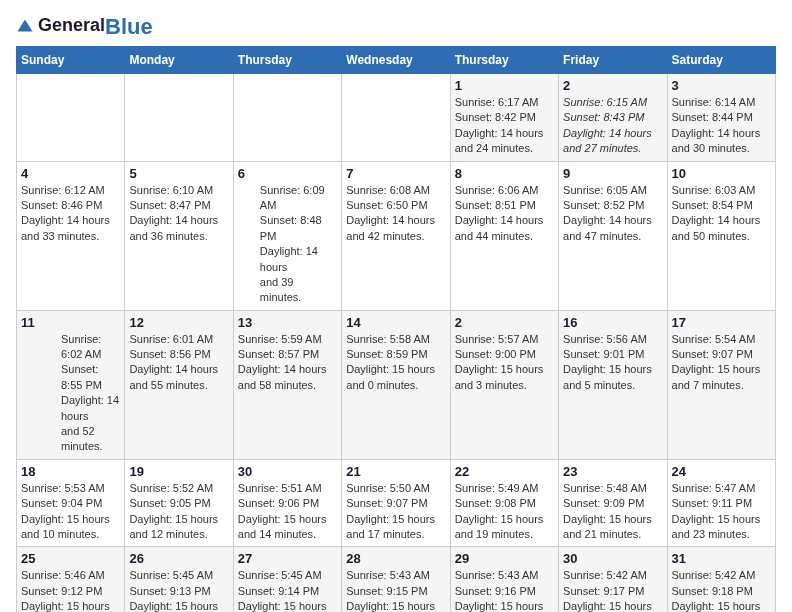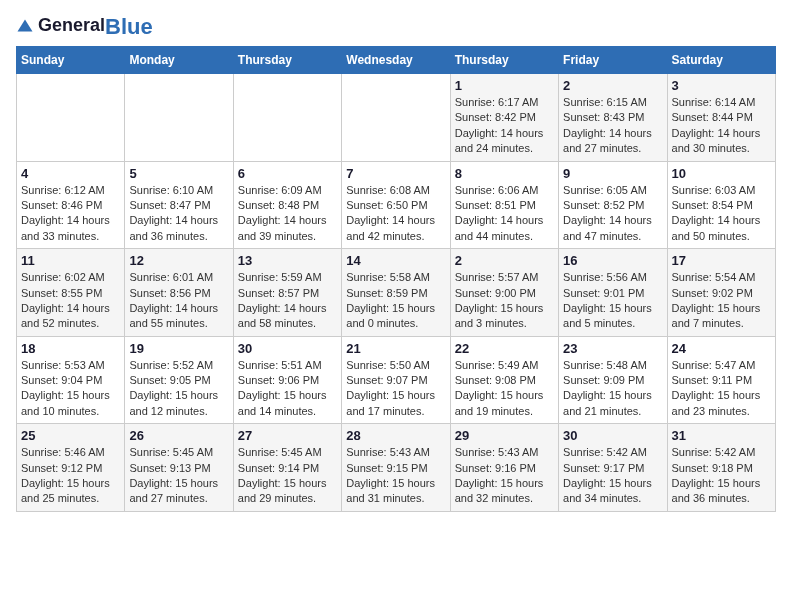--- a/index.html
+++ b/index.html
@@ -131,21 +131,21 @@
         <td class="empty-cell"></td>
         <td>
           <span class="day-number">1</span>
           <div class="day-info" style="white-space: pre-line;">Sunrise: 6:17 AM
 Sunset: 8:42 PM
 Daylight: 14 hours
 and 24 minutes.</div>
         </td>
         <td>
           <span class="day-number">2</span>
-          <div class="day-info" style="white-space: pre-line;">Sunrise: 6:15 AM
+          <div class="day-info" style="white-space: pre-line; font-style: italic;">Sunrise: 6:15 AM
 Sunset: 8:43 PM
 Daylight: 14 hours
 and 27 minutes.</div>
         </td>
         <td>
           <span class="day-number">3</span>
           <div class="day-info" style="white-space: pre-line;">Sunrise: 6:14 AM
 Sunset: 8:44 PM
 Daylight: 14 hours
 and 30 minutes.</div>
@@ -161,21 +161,21 @@
         </td>
         <td>
           <span class="day-number">5</span>
           <div class="day-info" style="white-space: pre-line;">Sunrise: 6:10 AM
 Sunset: 8:47 PM
 Daylight: 14 hours
 and 36 minutes.</div>
         </td>
         <td>
           <span class="day-number">6</span>
-          <div class="day-info" style="white-space: pre-line;">Sunrise: 6:09 AM
+          <div class="day-info" style="white-space: pre-line; margin-left: 22px;">Sunrise: 6:09 AM
 Sunset: 8:48 PM
 Daylight: 14 hours
 and 39 minutes.</div>
         </td>
         <td>
           <span class="day-number">7</span>
           <div class="day-info" style="white-space: pre-line;">Sunrise: 6:08 AM
 Sunset: 6:50 PM
 Daylight: 14 hours
 and 42 minutes.</div>
@@ -198,21 +198,21 @@
           <span class="day-number">10</span>
           <div class="day-info" style="white-space: pre-line;">Sunrise: 6:03 AM
 Sunset: 8:54 PM
 Daylight: 14 hours
 and 50 minutes.</div>
         </td>
       </tr>
       <tr>
         <td>
           <span class="day-number">11</span>
-          <div class="day-info" style="white-space: pre-line;">Sunrise: 6:02 AM
+          <div class="day-info" style="white-space: pre-line; margin-left: 40px;">Sunrise: 6:02 AM
 Sunset: 8:55 PM
 Daylight: 14 hours
 and 52 minutes.</div>
         </td>
         <td>
           <span class="day-number">12</span>
           <div class="day-info" style="white-space: pre-line;">Sunrise: 6:01 AM
 Sunset: 8:56 PM
 Daylight: 14 hours
 and 55 minutes.</div>
@@ -241,21 +241,21 @@
         <td>
           <span class="day-number">16</span>
           <div class="day-info" style="white-space: pre-line;">Sunrise: 5:56 AM
 Sunset: 9:01 PM
 Daylight: 15 hours
 and 5 minutes.</div>
         </td>
         <td>
           <span class="day-number">17</span>
           <div class="day-info" style="white-space: pre-line;">Sunrise: 5:54 AM
-Sunset: 9:02 PM
+Sunset: 9:07 PM
 Daylight: 15 hours
 and 7 minutes.</div>
         </td>
       </tr>
       <tr>
         <td>
           <span class="day-number">18</span>
           <div class="day-info" style="white-space: pre-line;">Sunrise: 5:53 AM
 Sunset: 9:04 PM
 Daylight: 15 hours

